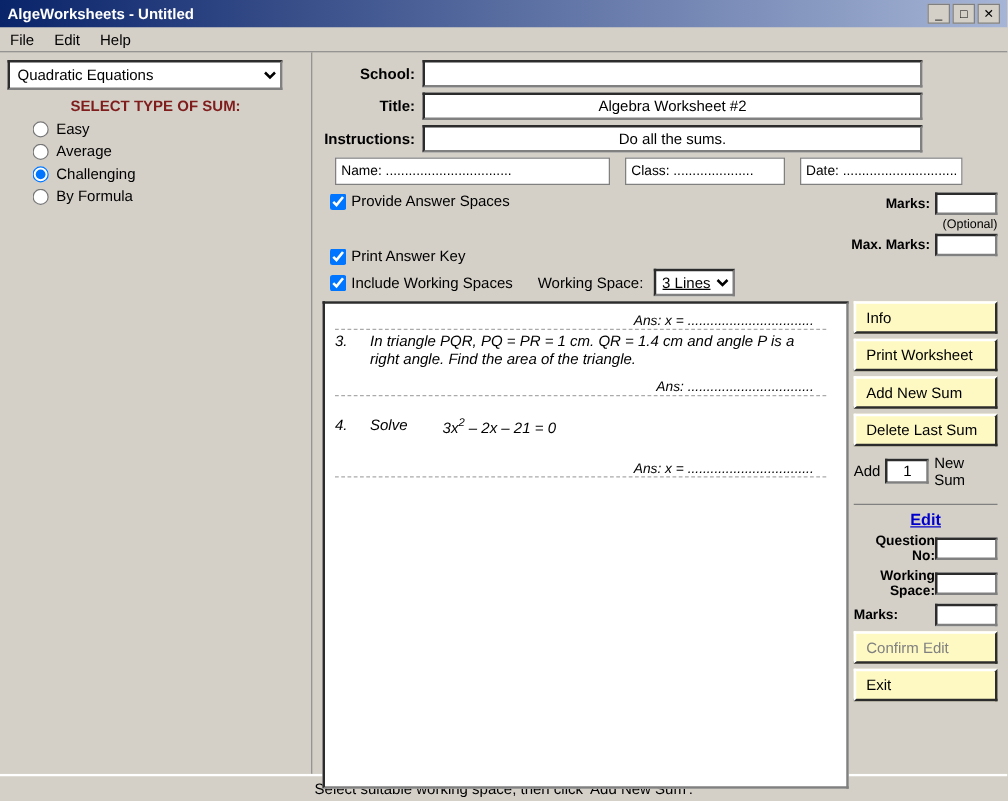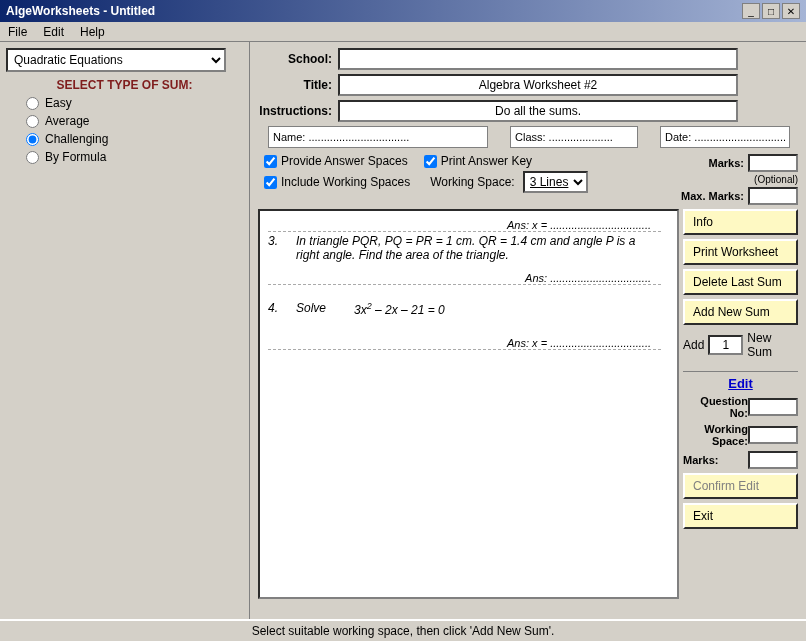--- a/index.html
+++ b/index.html
@@ -97,21 +97,21 @@
     .form-input {
       background: white;
       border: 2px inset #808080;
       padding: 2px 4px;
       font-size: 12px;
       height: 22px;
     }
     .form-input-wide { width: 400px; text-align: center; }
     .name-row {
       display: flex;
-      gap: 18px;
+      gap: 8px;
       margin-bottom: 6px;
       margin-left: 10px;
     }
     .name-box {
       border: 1px solid #808080;
       background: white;
       padding: 2px 4px;
       font-size: 11px;
     }
     .name-box-wide { width: 200px; }
@@ -300,21 +300,21 @@
     </div>
 
     <div class="name-row">
       <input class="form-input name-box name-box-wide" type="text" value="Name: ................................." style="width: 220px;">
       <input class="form-input name-box name-box-med" type="text" value="Class: ....................." style="width: 128px; margin-left: 4px;">
       <input class="form-input name-box name-box-sm" type="text" value="Date: ................................." style="width: 130px; margin-left: 4px;">
     </div>
 
     <div style="display:flex; justify-content:space-between; align-items:flex-start; margin-bottom:4px; margin-left:6px;">
       <div style="display:flex; flex-direction:column; gap:3px;">
-        <div style="display:flex; gap:16px;">
+        <div style="display:flex; gap:30px;flex-direction:column;">
           <label class="checkbox-item">
             <input type="checkbox" checked="" style="">
             <span>Provide Answer Spaces</span>
           </label>
           <label class="checkbox-item">
             <input type="checkbox" checked="" style="">
             <span>Print Answer Key</span>
           </label>
         </div>
         <div style="display:flex; align-items:center; gap:8px;">
@@ -375,22 +375,22 @@
               </div>
             </div>
 
           </div>
         </div>
       </div>
 
       <div class="side-buttons">
         <button class="side-btn">Info</button>
         <button class="side-btn">Print Worksheet</button>
+        <button class="side-btn">Add New Sum</button>
         <button class="side-btn">Delete Last Sum</button>
-        <button class="side-btn">Add New Sum</button>
 
         <div class="add-row">
           <span class="add-label">Add</span>
           <input class="add-input" type="text" value="1" style="">
           <span class="new-sum-label">New Sum</span>
         </div>
 
         <div class="edit-section">
           <div class="edit-title">Edit</div>
 

